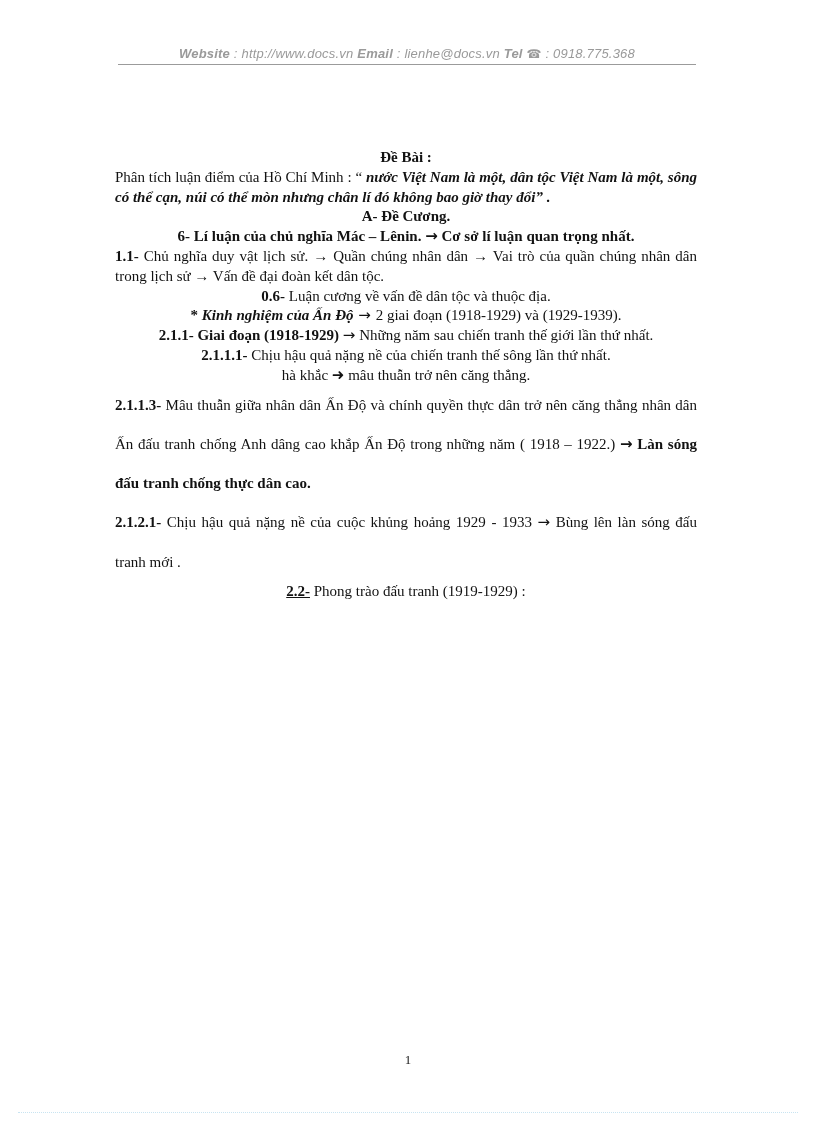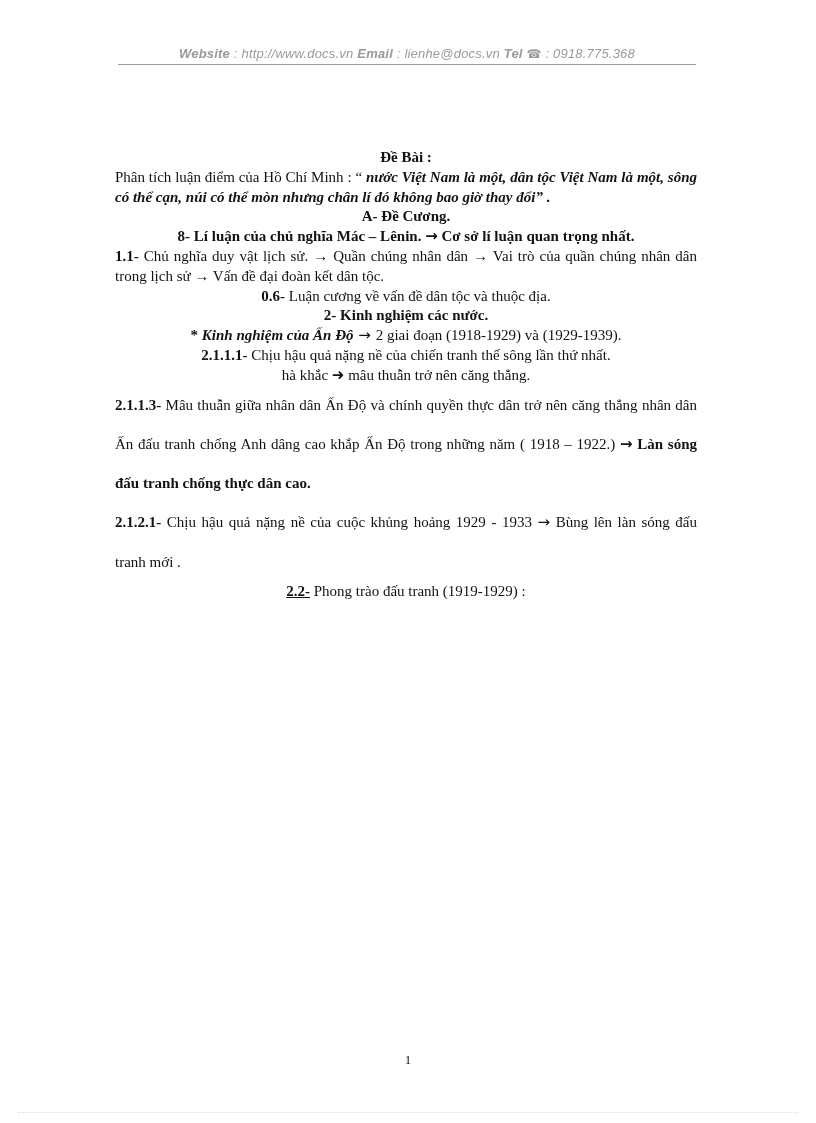--- a/index.html
+++ b/index.html
@@ -122,31 +122,31 @@
   </div>
 
   <div class="content">
 
     <p class="blk b nojust">Đề Bài :</p>
 
     <p class="blk sp-md"><span>Phân tích luận  điểm  của Hồ Chí Minh  : “ </span><span class="bi">nước Việt Nam là một, dân tộc Việt Nam là một, sông có thể cạn, núi có thể mòn nhưng chân lí đó không bao giờ thay đổi</span><span class="bi">” .</span></p>
 
     <p class="blk b sp-xl nojust">A- Đề Cương.</p>
 
-    <p class="blk sp-md nojust"><span class="b">8- Lí luận  của chủ nghĩa Mác – Lênin. </span><span class="b arrow-thin">→</span><span class="b"> Cơ sở lí luận  quan trọng nhất.</span></p>
+    <p class="blk sp-md nojust"><span class="b">6- Lí luận  của chủ nghĩa Mác – Lênin. </span><span class="b arrow-thin">→</span><span class="b"> Cơ sở lí luận  quan trọng nhất.</span></p>
 
     <p class="blk sp-md"><span class="b">1.1- </span><span>Chủ nghĩa  duy vật lịch  sử. → Quần chúng nhân  dân → Vai trò của quần chúng nhân dân trong  lịch  sử → Vấn đề đại đoàn kết dân tộc.</span></p>
 
     <p class="blk sp-md nojust"><span class="b">0.6- </span><span>Luận  cương về vấn  đề dân tộc và thuộc  địa.</span></p>
 
-    <p class="blk b sp-md nojust">2- Kinh  nghiệm  các nước.</p>
 
     <p class="blk sp-md nojust"><span class="b">* </span><span class="bi">Kinh nghiệm của Ấn Độ</span><span class="arrow-thin"> → </span><span>2 giai  đoạn (1918-1929) và (1929-1939).</span></p>
 
 
+    <p class="blk sp-md nojust"><span class="b">2.1.1- Giai đoạn (1918-1929) </span><span class="arrow-thin">→</span><span> Những năm sau chiến  tranh thế giới  lần thứ nhất.</span></p>
 
     <p class="blk sp-md nojust"><span class="b">2.1.1.1- </span><span>Chịu hậu  quả nặng  nề của chiến  tranh thế sông  lần thứ nhất.</span></p>
 
 
     <p class="blk sp-md nojust"><span>hà khắc </span><span class="arrow-bold">➜</span><span> mâu  thuẫn trở nên  căng  thẳng.</span></p>
 
     <p class="blk loose sp-md"><span class="b">2.1.1.3- </span><span>Mâu thuẫn  giữa nhân  dân Ấn Độ và chính  quyền  thực  dân trở nên  căng thẳng  nhân  dân Ấn đấu tranh  chống  Anh  dâng cao khắp Ấn Độ trong những  năm ( 1918 – 1922.) </span><span class="b arrow-thin">→</span><span class="b"> Làn sóng đấu tranh  chống thực dân cao.</span></p>
 
 
     <p class="blk loose sp-sm"><span class="b">2.1.2.1- </span><span>Chịu hậu  quả nặng  nề của cuộc khủng  hoảng  1929 - 1933 </span><span class="arrow-thin">→</span><span> Bùng lên làn sóng đấu tranh mới .</span></p>

